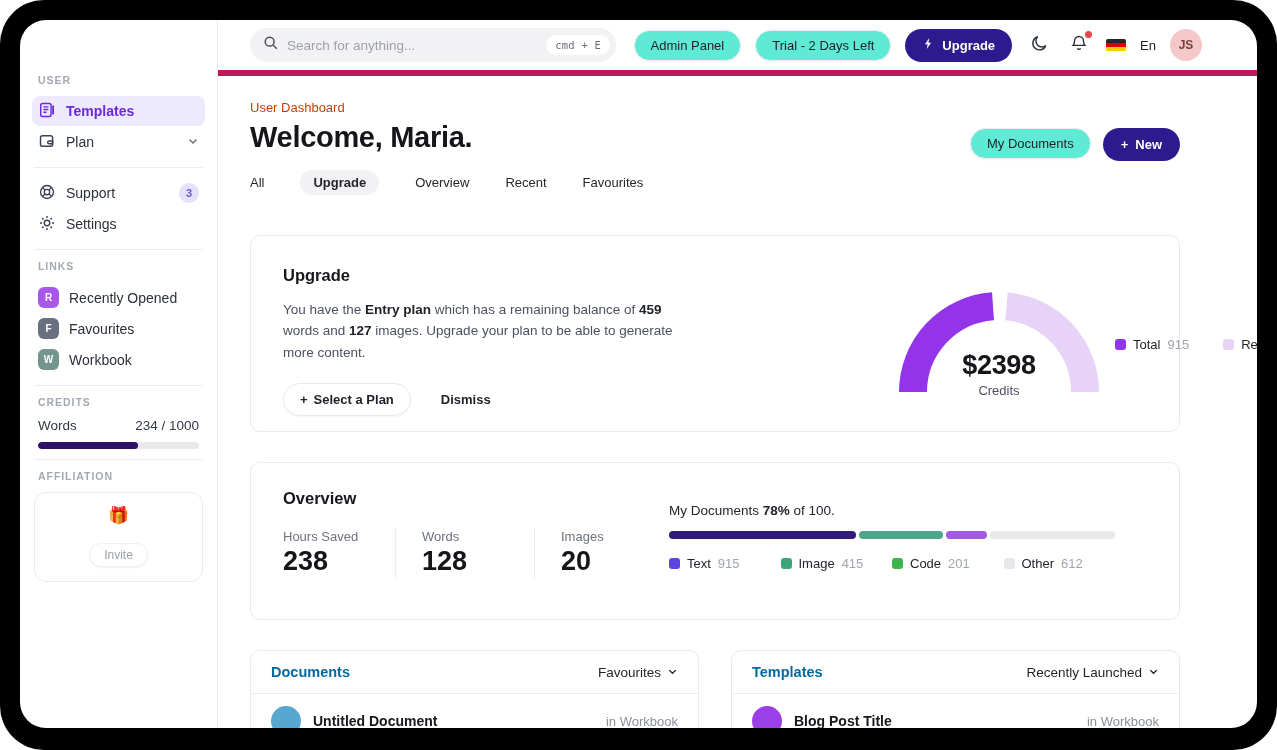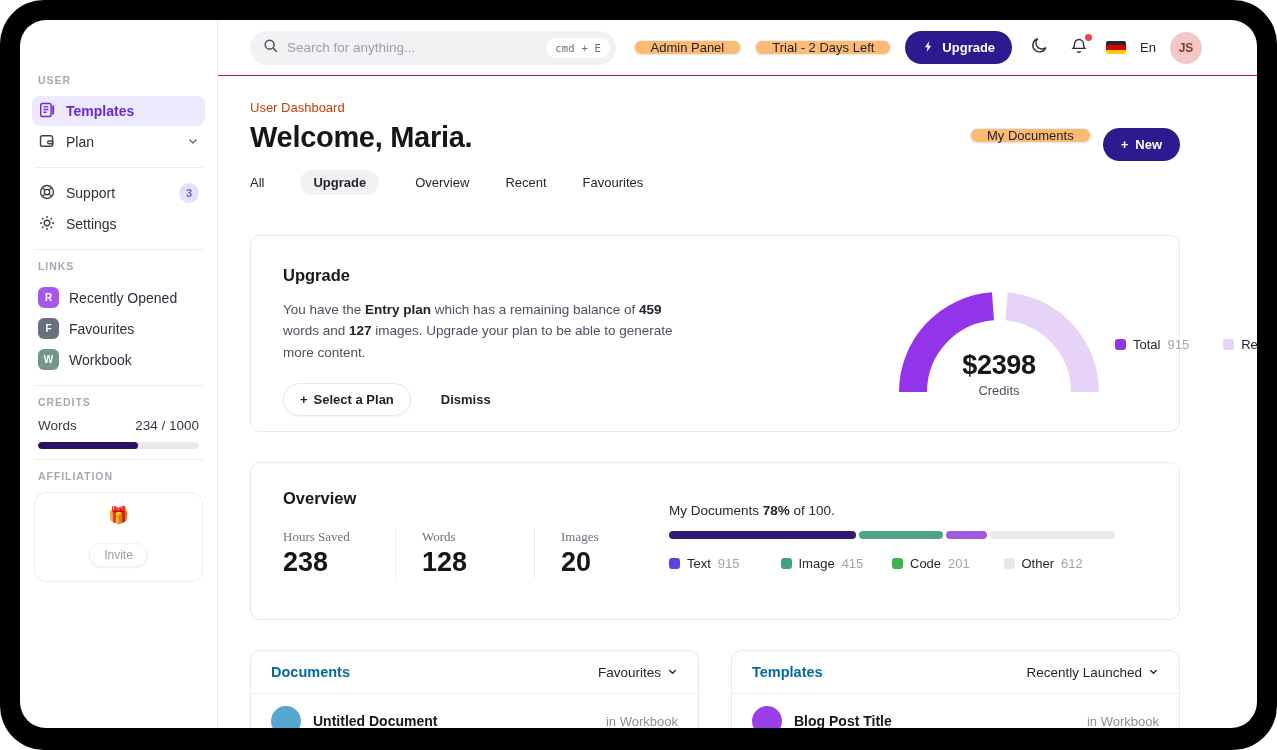--- a/index.html
+++ b/index.html
@@ -24,27 +24,27 @@
   .credit-val { color:#333946; }
   .credit-track { height:7px; background:#e9e9ec; border-radius:4px; margin:0 6px 4px 6px; overflow:hidden; }
   .credit-fill { height:100%; background:#2e1065; border-radius:4px; }
   .affil-box { border:1px solid #ececef; border-radius:12px; margin:4px 2px 0 2px; padding:14px 10px 14px 10px; text-align:center; }
   .affil-emoji { font-size:17px; line-height:1; margin-bottom:8px; }
   .affil-text { font-size:13px; color:#4b5160; line-height:1.35; }
   .invite-btn { display:inline-block; margin-top:11px; font-size:12px; color:#9ca1ab; background:#fff; border:1px solid #f0f0f3; border-radius:13px; padding:4px 14px; box-shadow:0 1px 2px rgba(16,24,40,.06); cursor:pointer; }
 
   
   .main { flex:1; display:flex; flex-direction:column; min-width:0; }
-  .topbar { height:56px; flex-shrink:0; border-bottom:1px solid #be185d; display:flex; align-items:center; padding:0 55px 0 32px; }
+  .topbar { height:56px; flex-shrink:0; border-bottom:6px solid #be185d; display:flex; align-items:center; padding:0 55px 0 32px; }
   .search-box { width:366px; height:34px; background:#f2f2f4; border-radius:17px; display:flex; align-items:center; padding:0 6px 0 13px; gap:8px; }
   .search-box input { flex:1; border:none; outline:none; background:transparent; font-size:13.5px; color:#30343d; font-family:inherit; }
   .search-box input::placeholder { color:#9ca1ab; }
   .kbd-hint { background:#fff; border-radius:12px; font-size:10.5px; color:#6b7078; padding:4px 9px; font-family:"DejaVu Sans Mono",monospace; letter-spacing:.02em; }
   .tb-right { margin-left:auto; display:flex; align-items:center; gap:14px; }
-  .pill-btn { height:15px; display:flex; align-items:center; background:#fdba74; border:1px solid #ececee; border-radius:16px; padding:0 16px; font-size:13px; font-weight:500; color:#1d2027; box-shadow:0 1px 2px rgba(16,24,40,.05); cursor:pointer; white-space:nowrap; }
+  .pill-btn { height:31px; display:flex; align-items:center; background:#5eead4; border:1px solid #ececee; border-radius:16px; padding:0 16px; font-size:13px; font-weight:500; color:#1d2027; box-shadow:0 1px 2px rgba(16,24,40,.05); cursor:pointer; white-space:nowrap; }
   .upgrade-btn { height:33px; display:flex; align-items:center; gap:7px; background:#2e1a8f; color:#fff; border-radius:17px; padding:0 17px; font-size:13px; font-weight:600; cursor:pointer; }
   .icon-btn { width:26px; height:26px; display:flex; align-items:center; justify-content:center; cursor:pointer; position:relative; }
   .noti-dot { position:absolute; top:-1px; right:0; width:7px; height:7px; border-radius:50%; background:#e5484d; }
   .flag { width:20px; height:13px; border-radius:2px; overflow:hidden; display:flex; flex-direction:column; cursor:pointer; }
   .flag div { flex:1; }
   .lang { font-size:13px; color:#1d2027; cursor:pointer; }
   .avatar { width:32px; height:32px; border-radius:50%; background:#f4c8c8; color:#77403f; font-size:12px; font-weight:700; display:flex; align-items:center; justify-content:center; cursor:pointer; }
 
   
   .content { padding:24px 77px 0 32px; }
@@ -76,21 +76,21 @@
   .legend-item { display:flex; align-items:center; gap:7px; font-size:13px; color:#23262d; white-space:nowrap; }
   .legend-sq { width:11px; height:11px; border-radius:3px; flex-shrink:0; }
   .legend-val { color:#a0a4ad; }
 
   
   .overview-card { height:158px; display:flex; padding:26px 64px 26px 32px; margin-bottom:30px; }
   .ov-left { width:386px; flex-shrink:0; }
   .ov-title { font-size:16.5px; font-weight:700; color:#17181d; }
   .stats-row { display:flex; align-items:center; margin-top:20px; }
   .stat { min-width:86px; }
-  .stat-label { font-size:13px; color:#6d727e; margin-bottom:2px;font-family:Liberation Serif, serif; }
+  .stat-label { font-size:13px; color:#6d727e; margin-bottom:2px; }
   .stat-value { font-size:27px; font-weight:800; color:#15161a; }
   .stat-div { width:1px; height:50px; background:#ececf0; margin:0 26px; align-self:flex-end; }
   .ov-right { flex:1; margin-top:14px; min-width:0; }
   .ov-bar-label { font-size:13.5px; color:#23262d; margin-bottom:13px; }
   .ov-bar-label b { font-weight:700; }
   .stacked-bar { display:flex; gap:3px; height:8px; }
   .stacked-bar .seg { height:8px; border-radius:4px; }
   .ov-legend { display:flex; margin-top:17px; }
   .ov-legend .legend-item { width:25%; }
 

